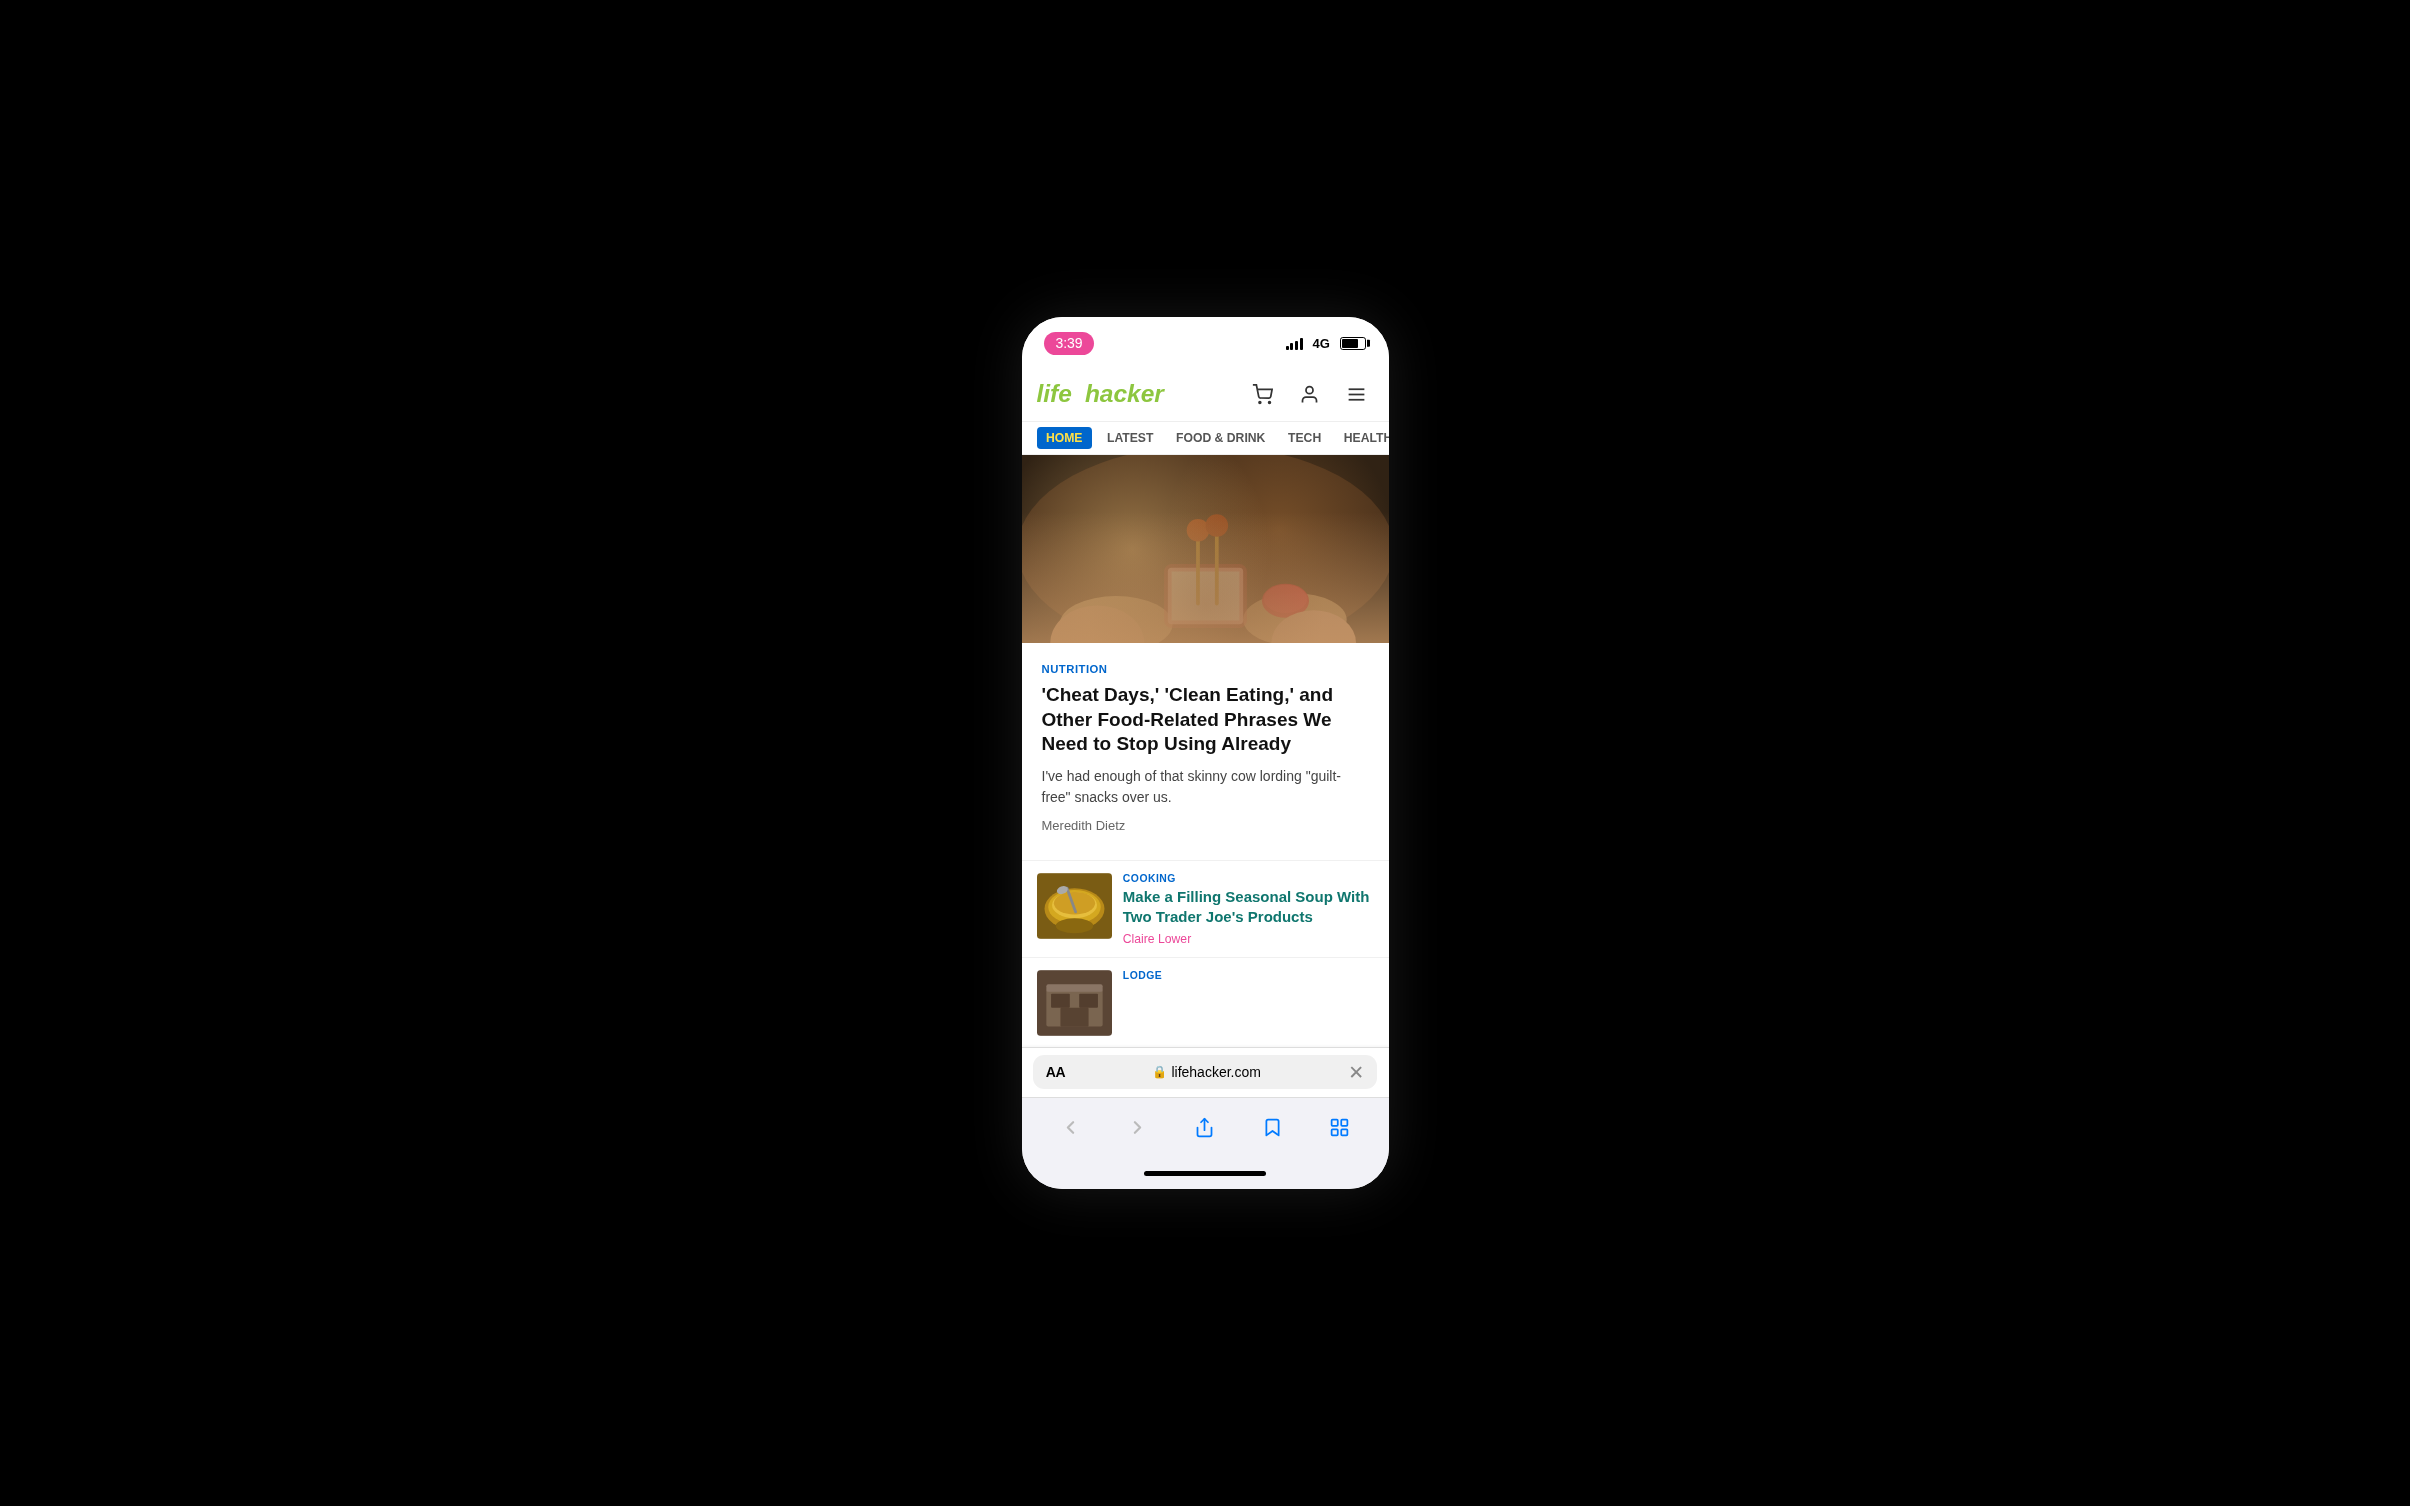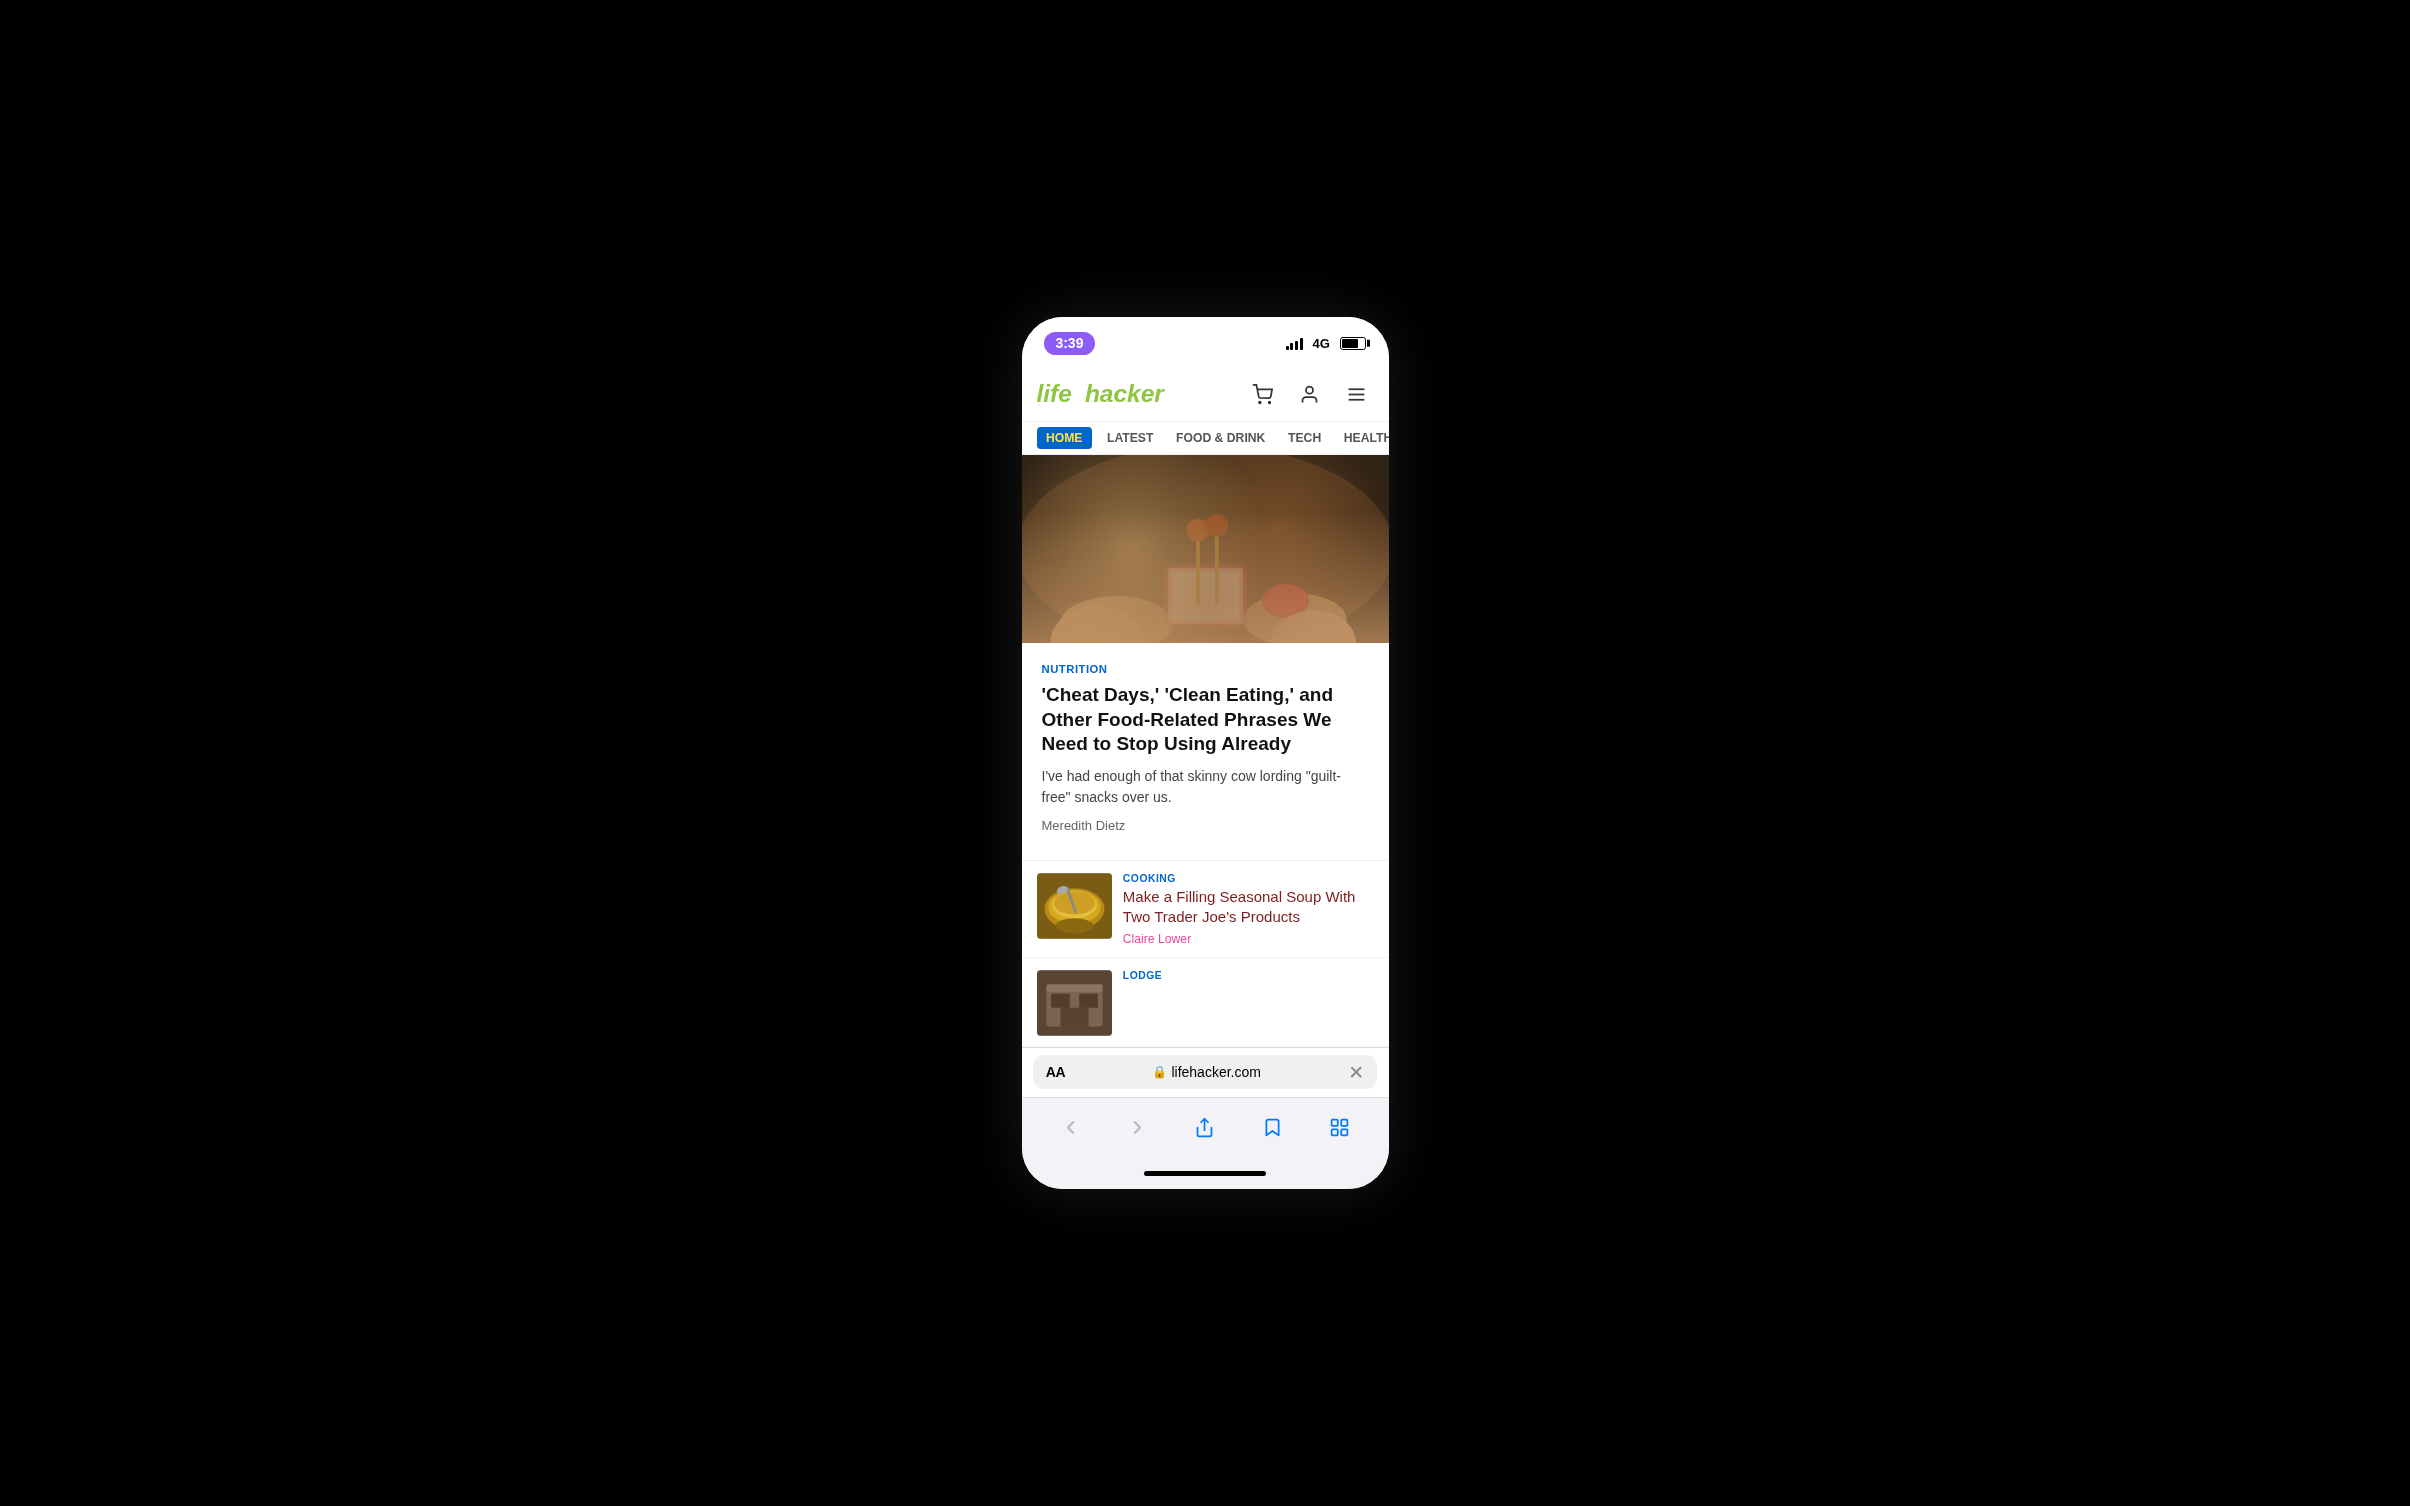--- a/index.html
+++ b/index.html
@@ -30,24 +30,24 @@
     .status-bar {
       background: #fff;
       display: flex;
       justify-content: space-between;
       align-items: center;
       padding: 13px 22.6px 7.5px;
       height: 47px;
     }
 
     .status-time {
-      background: #8b5cf6;
+      background: #ec4899;
       color: #fff;
       font-size: 14px;
-      font-weight: 700;
+      font-weight: 400;
       padding: 3.8px 11.3px;
       border-radius: 19px;
     }
 
     .status-right {
       display: flex;
       align-items: center;
       gap: 10px;
       justify-content: flex-end;
     }
@@ -292,22 +292,22 @@
       font-size: 10.4px;
       font-weight: 700;
       color: #0066cc;
       text-transform: uppercase;
       letter-spacing: 0.5px;
       margin-bottom: 3.8px;
     }
 
     .small-article-title {
       font-size: 15px;
-      font-weight: 400;
-      color: #7f1d1d;
+      font-weight: 700;
+      color: #0f766e;
       line-height: 1.3;
       margin-bottom: 5.6px;
     }
 
     .small-article-author {
       font-size: 12.2px;
       color: #ec4899;
     }
 
     

